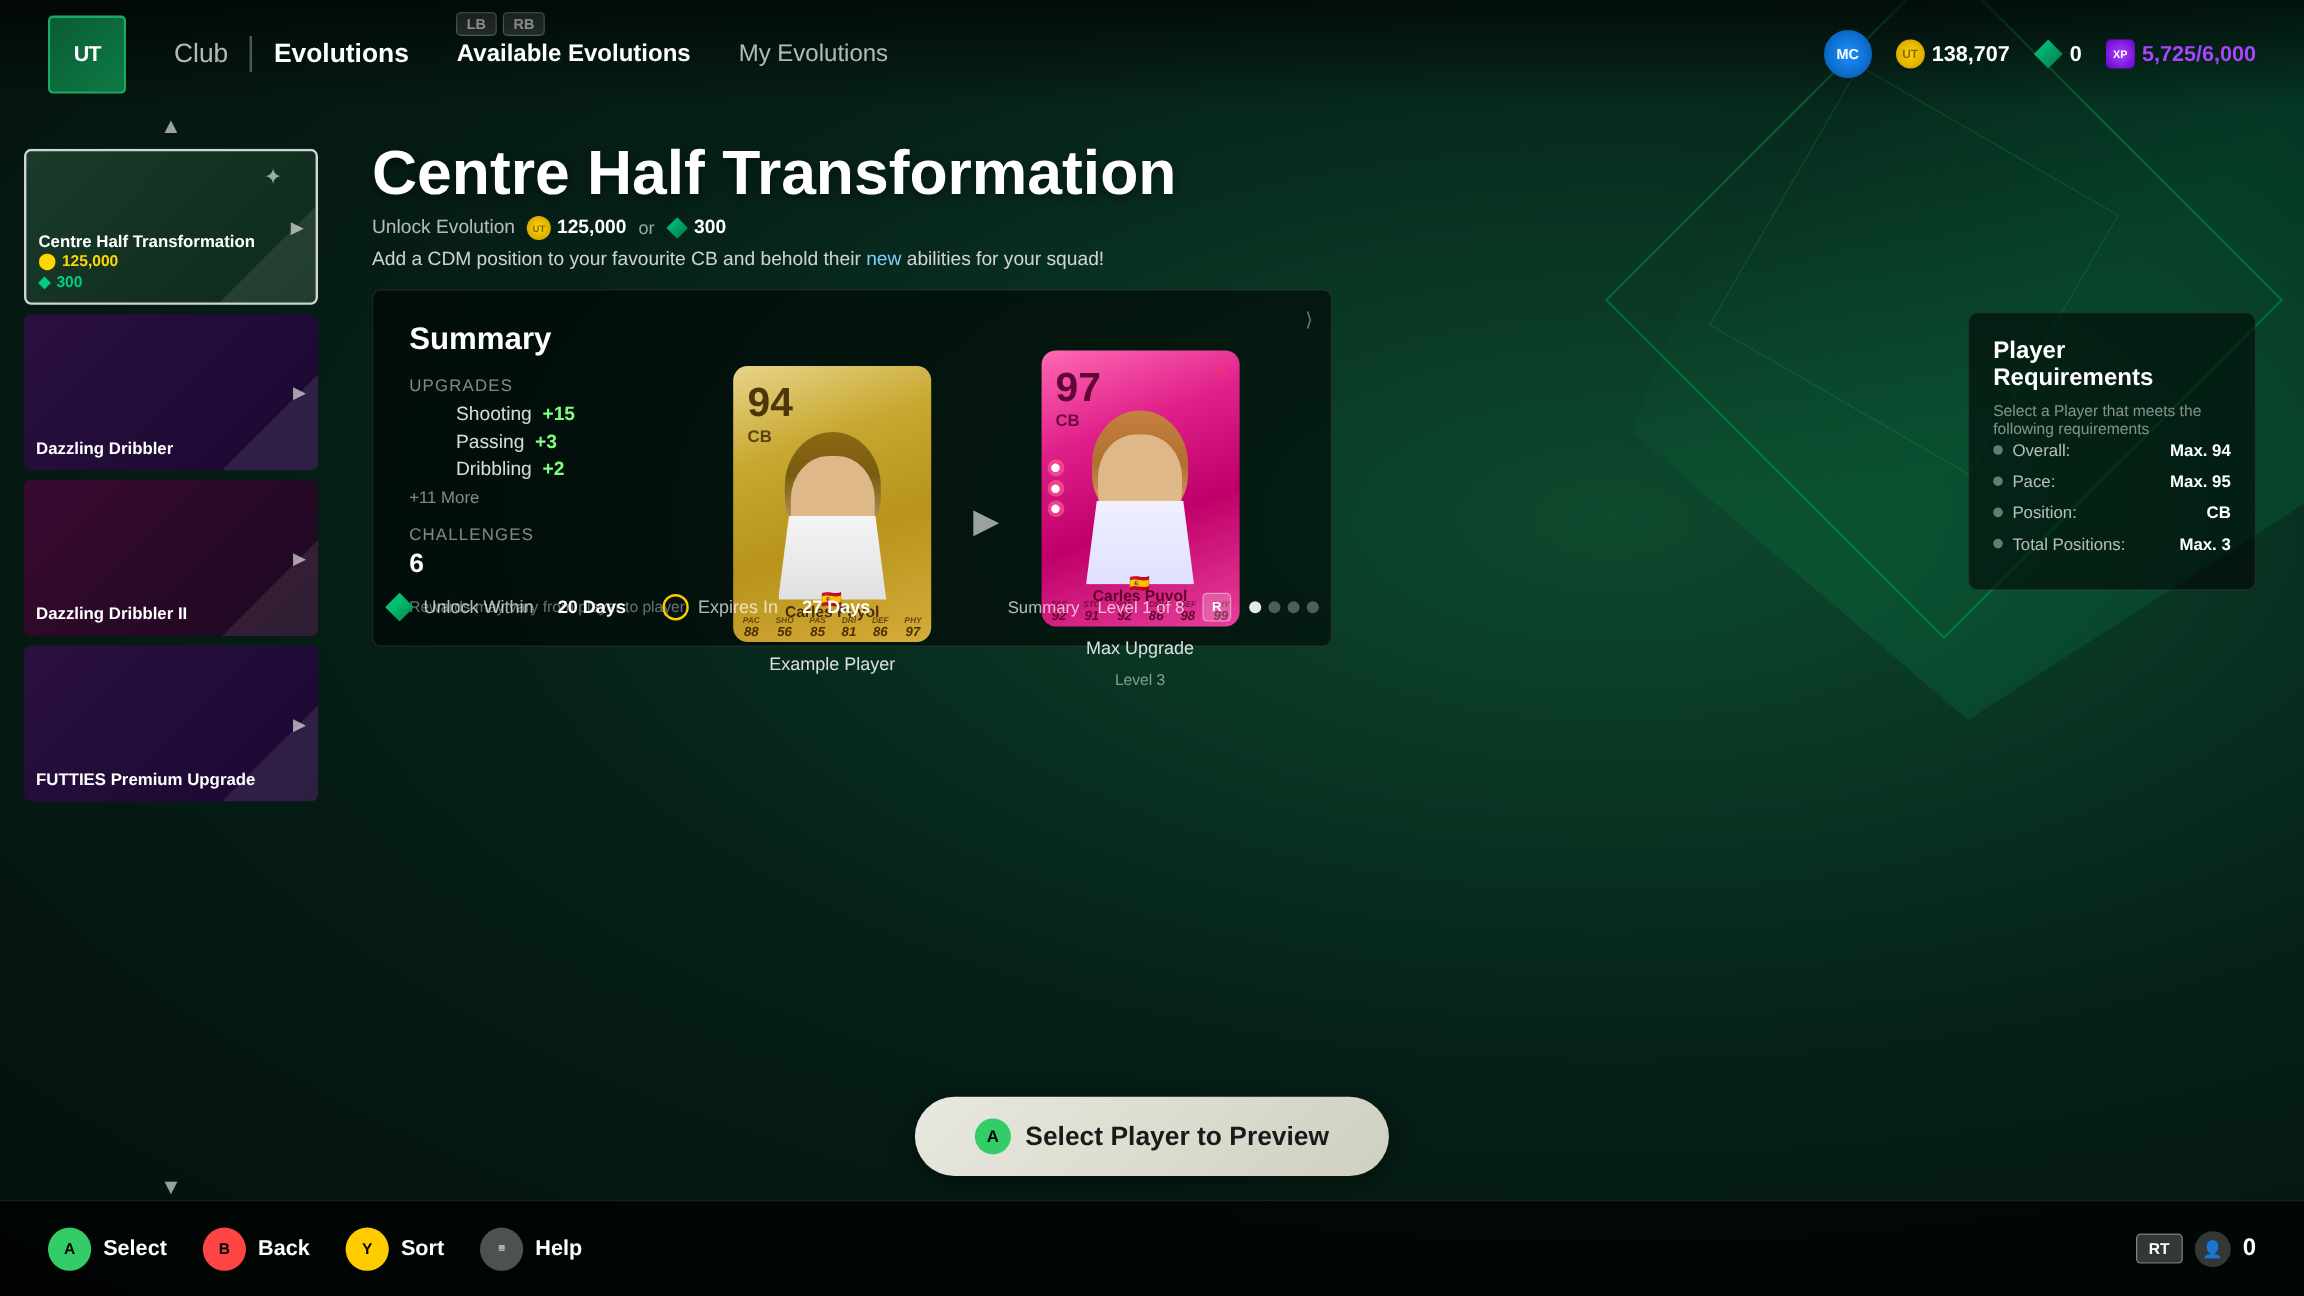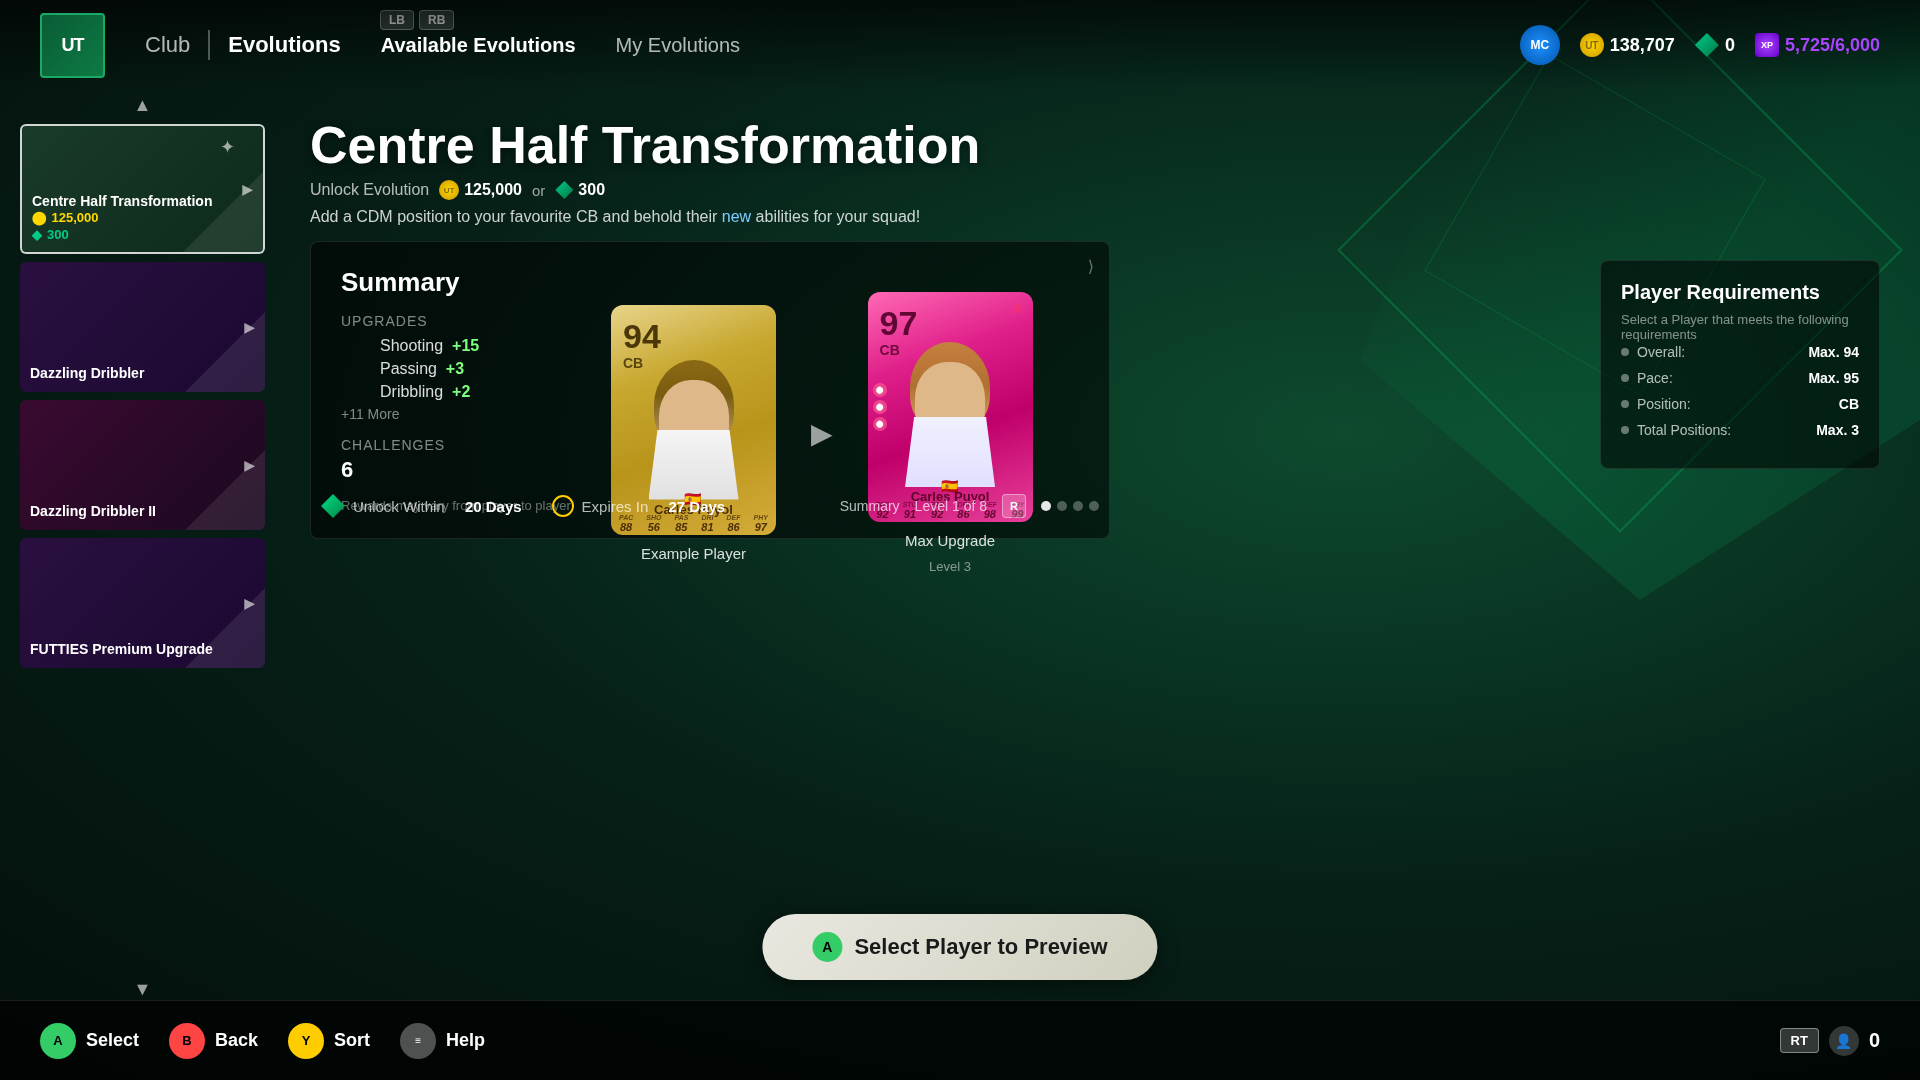--- a/index.html
+++ b/index.html
@@ -560,21 +560,21 @@
       border-radius: 50%;
       background: rgba(255,255,255,0.3);
     }
     .dot.active { background: rgba(255,255,255,0.9); }
 
     
     .requirements-panel {
       position: absolute;
       top: 260px;
       right: 40px;
-      width: 280px;
+      width: 240px;
       background: rgba(0,0,0,0.55);
       border: 1px solid rgba(255,255,255,0.1);
       border-radius: 8px;
       padding: 20px;
       z-index: 10;
     }
     .req-title {
       font-size: 20px;
       font-weight: 700;
       margin-bottom: 8px;

